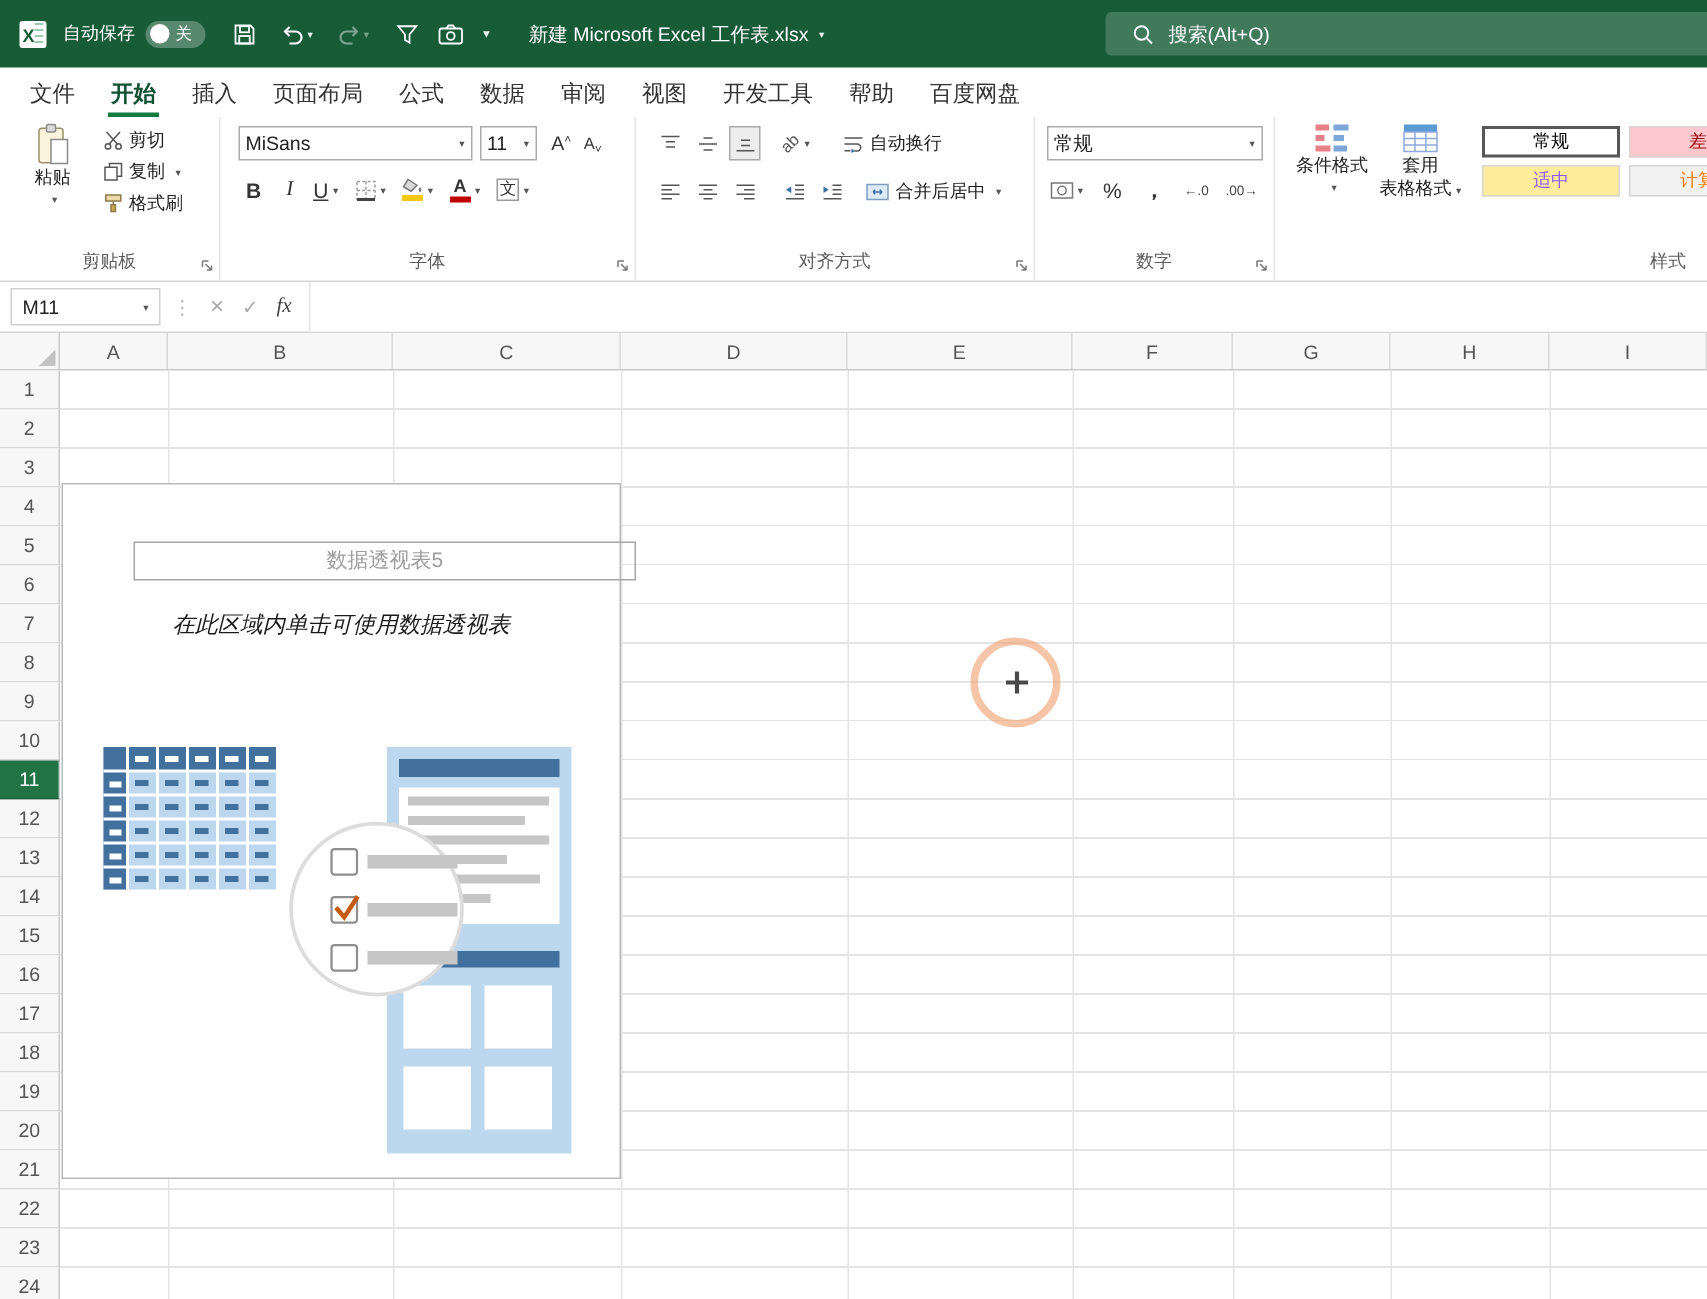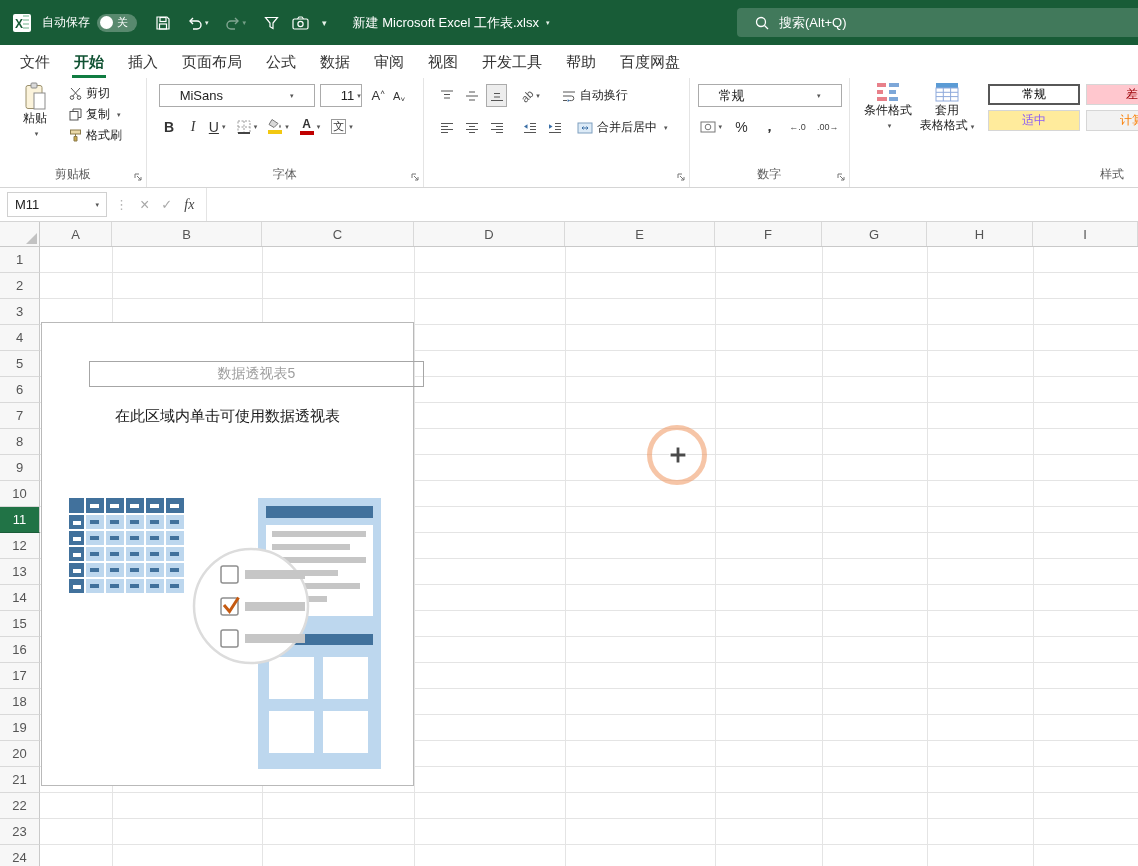--- a/index.html
+++ b/index.html
@@ -25,21 +25,21 @@
   .tab.active { font-weight:bold; color:#0F5132; }
   .tab.active::after { content:''; position:absolute; left:10px; right:10px; bottom:0; height:3px; background:#107C41; }
 
   
   .ribbon { height:110px; background:#fff; border-bottom:1px solid #D5D5D5; display:flex; }
   .group { position:relative; border-right:1px solid #E4E4E4; }
   .grp-label { position:absolute; bottom:4px; left:0; width:100%; text-align:center; font-size:12px; color:#5C5C5C; }
   .grp-label.right { text-align:right; padding-right:14px; }
   .launcher { position:absolute; right:3px; bottom:5px; }
   .row { display:flex; align-items:center; }
-  .combo { border:1px solid #ABABAB; height:23px; display:flex; align-items:center; justify-content:space-between; font-size:13px; padding:0 20px; background:#fff; color:#222; }
+  .combo { border:1px solid #ABABAB; height:23px; display:flex; align-items:center; justify-content:space-between; font-size:13px; padding:0 4px; background:#fff; color:#222; }
   .caret { font-size:7px; color:#555; margin-left:3px; }
   .icon-btn { display:flex; align-items:center; justify-content:center; height:23px; min-width:21px; font-size:14px; color:#333; padding:0 2px; }
   .icon-btn.selbox { border:1px solid #ABABAB; background:#EDEDED; }
   .bold { font-weight:bold; }
   .italic { font-style:italic; font-family:"Liberation Serif",serif; }
   .bigbtn { width:50px; display:flex; flex-direction:column; align-items:center; font-size:12px; color:#222; line-height:15px; }
   .smallbtn { display:flex; align-items:center; gap:4px; height:21px; font-size:12px; color:#222; white-space:nowrap; }
   .colorstack { display:flex; flex-direction:column; align-items:center; gap:1px; }
   .colorbar { width:14px; height:4px; display:block; }
   .rot { display:inline-block; transform:rotate(-45deg); font-size:11px; color:#555; }
@@ -66,21 +66,21 @@
   .ch { border-right:1px solid #D9D9D9; display:flex; align-items:center; justify-content:center; font-size:13px; color:#555; }
   .rowheaders { position:absolute; left:0; top:25px; width:40px; }
   .rh { height:26px; background:#F7F7F7; border-right:1px solid #C9C9C9; border-bottom:1px solid #D9D9D9; display:flex; align-items:center; justify-content:center; font-size:13px; color:#555; }
   .rh.sel { background:#217346; color:#fff; border-bottom-color:#1A5C38; }
   .gridarea { position:absolute; left:40px; top:25px; right:0; bottom:0;
     background-image:repeating-linear-gradient(to bottom, transparent 0px, transparent 25px, #E4E4E4 25px, #E4E4E4 26px); }
   .vline { position:absolute; top:0; bottom:0; width:1px; background:#E4E4E4; }
 
   .pivot { position:absolute; left:1px; top:75px; width:373px; height:464px; background:#fff; border:1px solid #B9B9B9; }
   .pvt-titlebox { position:absolute; left:47px; top:38px; width:335px; height:26px; border:1px solid #A6A6A6; display:flex; align-items:center; justify-content:center; font-size:14px; color:#9E9E9E; }
-  .pvt-hint { position:absolute; left:0; top:84px; width:100%; text-align:center; font-size:15px; color:#1A1A1A; }
+  .pvt-hint { position:absolute; left:0; top:84px; width:100%; text-align:center; font-size:15px; color:#1A1A1A;font-style:italic; }
   .pvt-art { position:absolute; left:0; top:0; }
 
   .click-ring { position:absolute; left:607px; top:178px; width:60px; height:60px; border-radius:50%; border:5px solid rgba(239,149,95,.55); }
   .cell-cursor { position:absolute; left:629px; top:199px; }
 </style>
 </head>
 <body>
 
 <div class="titlebar">
   <svg class="appicon" width="20" height="20" viewBox="0 0 20 20">
@@ -320,20 +320,21 @@
       </div>
       <div class="smallbtn" style="margin-left:8px">
         <svg width="16" height="12" viewBox="0 0 16 12">
           <rect x="1" y="1" width="14" height="10" fill="#DDEBF7" stroke="#7F9FBF"></rect>
           <path d="M5 6 H11 M5 6 l1.5 -1.5 M5 6 l1.5 1.5 M11 6 l-1.5 -1.5 M11 6 l-1.5 1.5" stroke="#3A6EA5" fill="none"></path>
         </svg>
         <span>合并后居中</span>
         <span class="caret">▾</span>
       </div>
     </div>
+    <span class="grp-label">对齐方式</span>
     <svg class="launcher" width="10" height="10" viewBox="0 0 10 10">
         <path d="M2 2 H6 M2 2 V6 M4 4 L8 8 M8 8 V5 M8 8 H5" stroke="#777" fill="none"></path>
       </svg>
   </div>
 
   <div class="group" style="width:162px">
     <div class="row" style="margin:6px 0 0 8px;">
       <div class="combo" style="width:144px">
         <span>常规</span>
         <span class="caret">▾</span>

